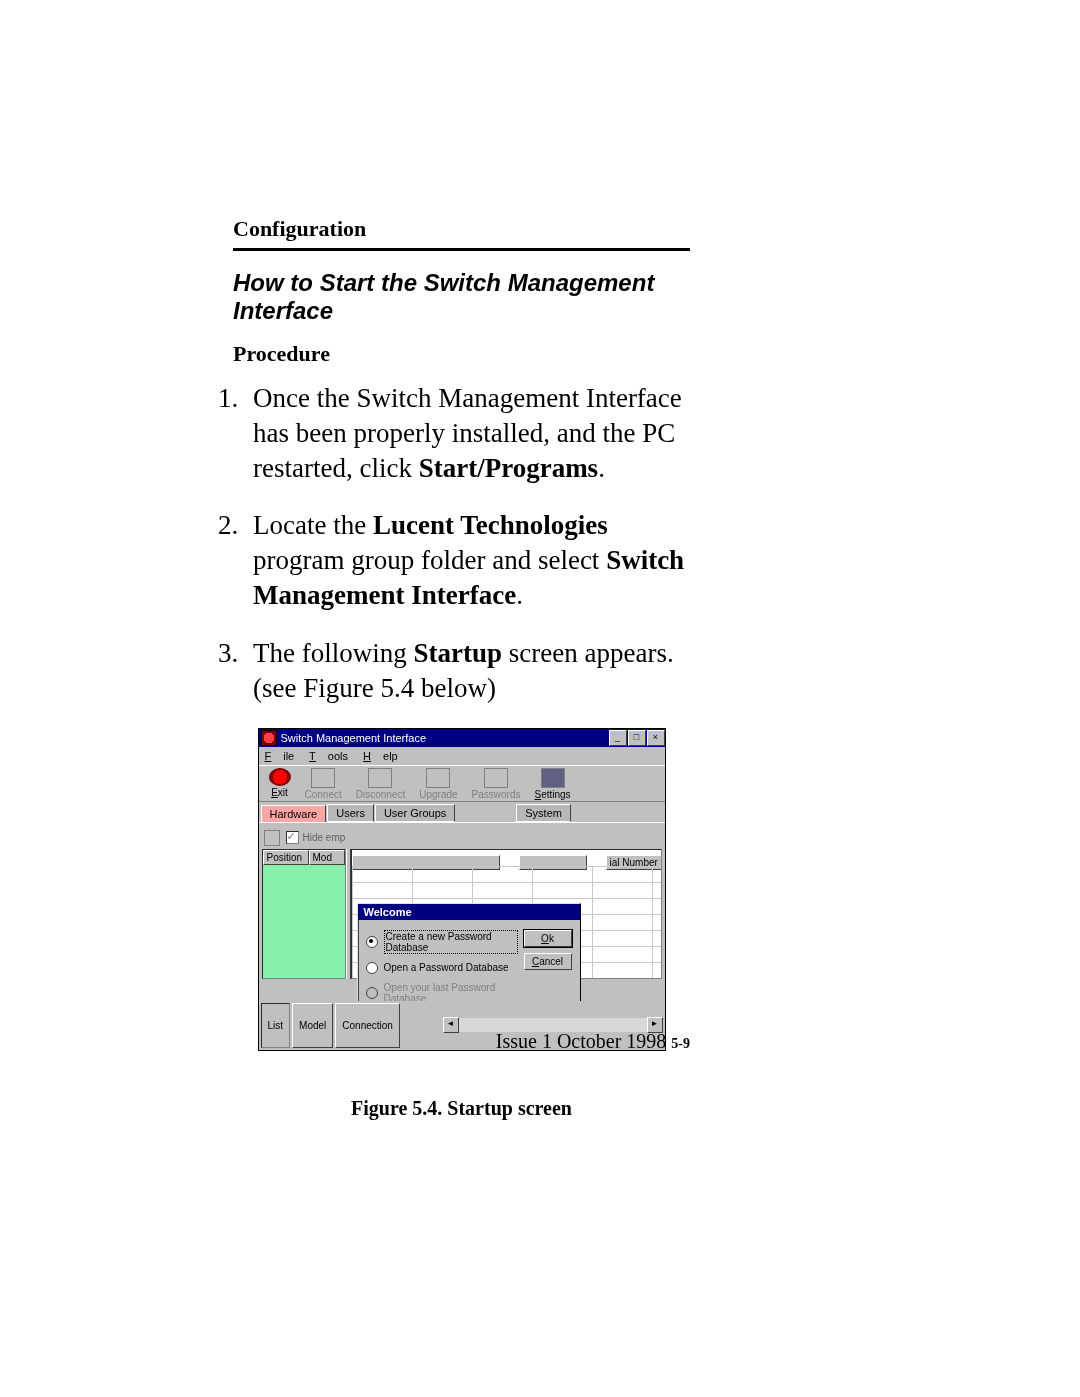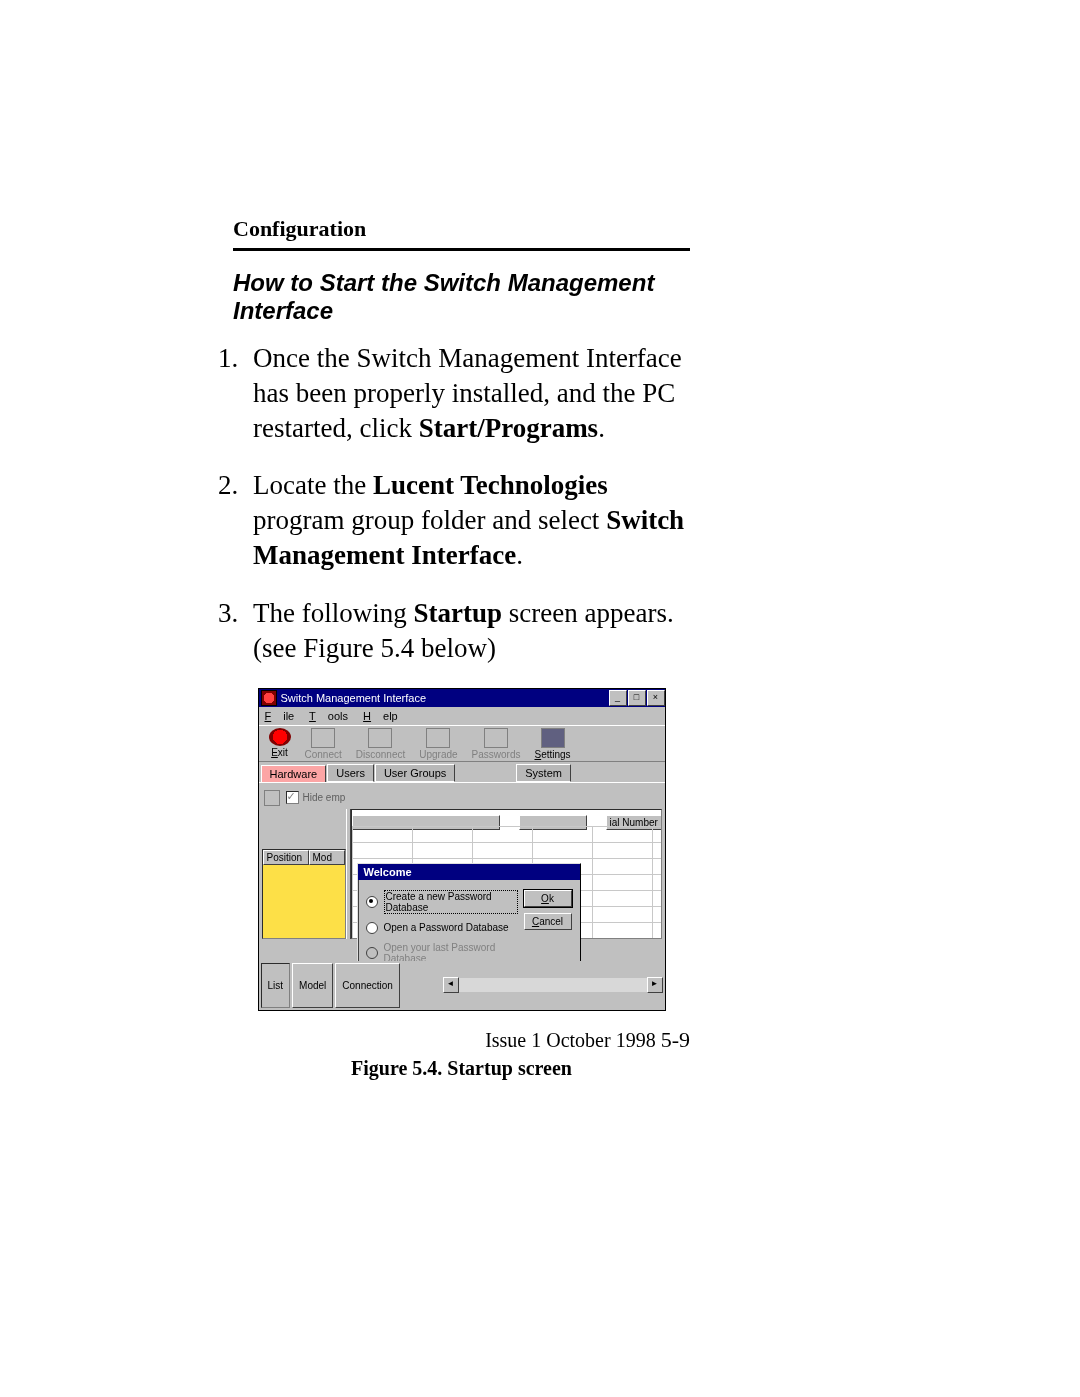--- a/index.html
+++ b/index.html
@@ -171,23 +171,22 @@
   .filter-row .chk {
     width:11px;height:11px;background:#fff;border:1px inset #808080;margin-right:4px;display:inline-block;position:relative;
   }
   .filter-row .chk::after{content:"✓";position:absolute;left:0;top:-2px;color:#808080;font-size:11px;}
   .list-area {
     display:flex;
     height:130px;
   }
   .left-list {
     width: 82px;
-    background:#fde047;
+    background:#86efac;
     border:1px inset #808080;
-    margin-top:40px;
   }
   .left-list .hdr-row { display:flex; }
   .col-hdr {
     flex:1;
     font-size:10px;
     background:#c0c0c0;
     border-top:1px solid #fff;
     border-left:1px solid #fff;
     border-right:1px solid #404040;
     border-bottom:1px solid #404040;
@@ -293,31 +292,32 @@
     font-weight:bold;
     font-size:20px;
     margin-top: 46px;
   }
   .footer {
     position:absolute;
     right: 215px;
     bottom: 344px;
     font-size: 20px;
   }
-  .footer .pg { font-weight:normal; font-size:22px; }
+  .footer .pg { font-weight:bold; font-size:14px; }
 </style>
 </head>
 <body>
 
 <div class="page">
 
   <div class="section-header">Configuration</div>
   <div class="rule"></div>
 
   <div class="title">How to Start the Switch Management Interface</div>
+  <div class="subheading">Procedure</div>
 
   <ol class="proc">
     <li>
       <span>Once the Switch Management Interface has been properly installed, and the PC restarted, click </span><span class="bold">Start/Programs</span><span>.</span>
     </li>
     <li>
       <span>Locate the </span><span class="bold">Lucent Technologies</span><span> program group folder and select </span><span class="bold">Switch Management Interface</span><span>.</span>
     </li>
     <li>
       <span>The following </span><span class="bold">Startup</span><span> screen appears. (see Figure 5.4 below)</span>

